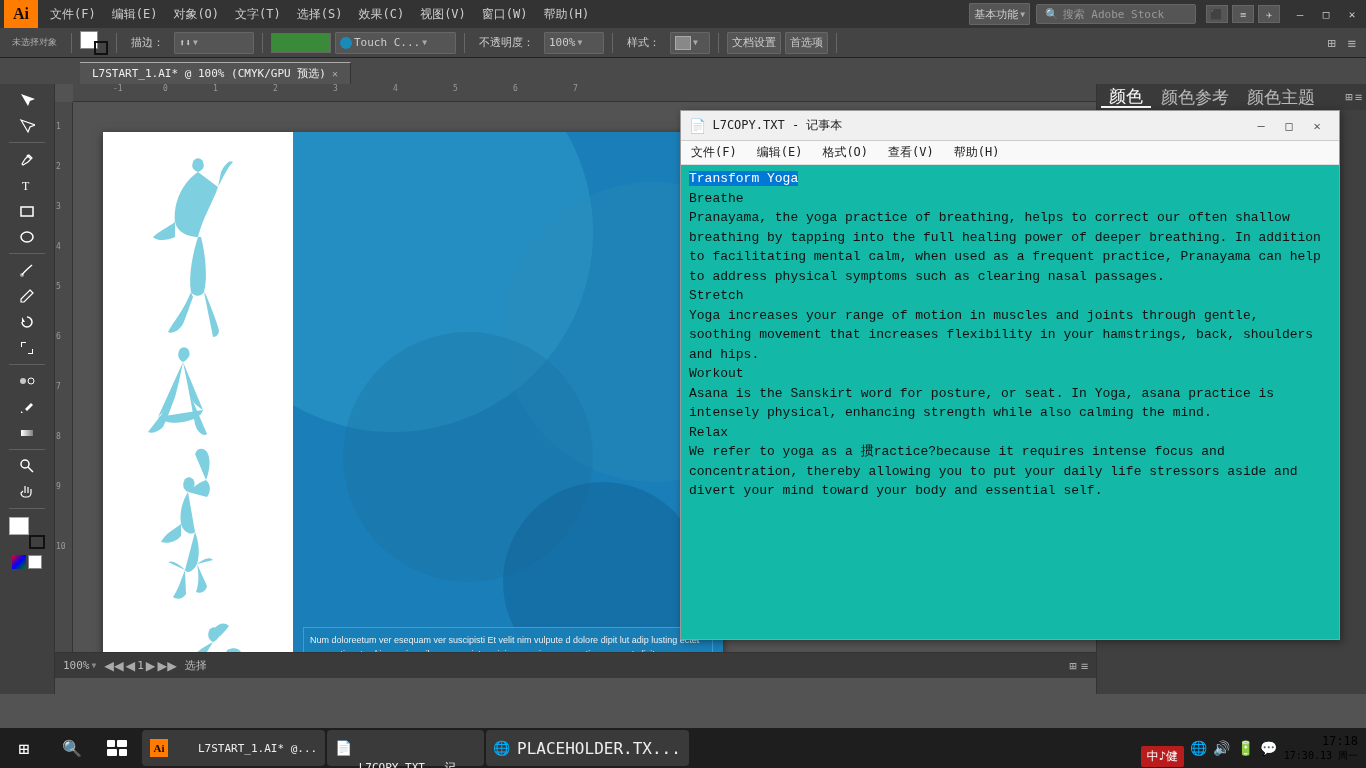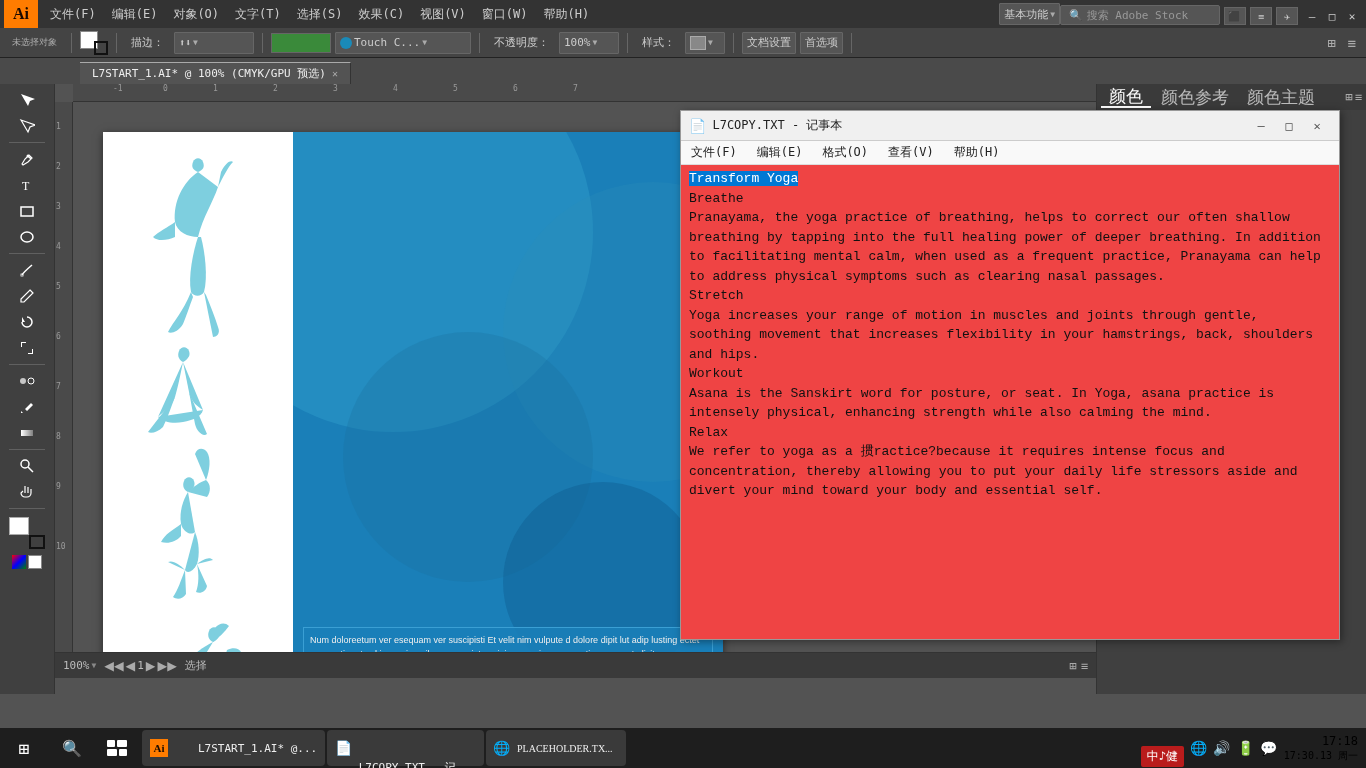--- a/index.html
+++ b/index.html
@@ -22,21 +22,21 @@
       position: absolute; top: 0; left: 0; width: 1366px; height: 728px;
       background: #535353;
     }
 
     
     .ai-menubar {
       height: 28px; background: #333; display: flex; align-items: center; padding: 0 4px; gap: 0;
     }
     .ai-logo { width: 34px; height: 28px; background: #FF7C00; display: flex; align-items: center; justify-content: center; font-weight: bold; font-size: 16px; color: #1a0a00; font-family: serif; margin-right: 4px; }
     .ai-menu-item { color: #ccc; font-size: 12px; padding: 0 8px; height: 28px; display: flex; align-items: center; cursor: pointer; }
-    .ai-menubar-right { margin-left: auto; display: flex; align-items: flex-end; }
+    .ai-menubar-right { margin-left: auto; display: flex; align-items: center; gap: 6px; }
     .ai-search-box { background: #555; border: 1px solid #666; color: #ccc; font-size: 11px; padding: 2px 8px; width: 160px; height: 20px; display: flex; align-items: center; gap: 4px; border-radius: 2px; }
     .ai-win-btn { width: 20px; height: 18px; display: flex; align-items: center; justify-content: center; color: #ccc; font-size: 11px; cursor: pointer; }
 
     
     .ai-toolbar {
       height: 30px; background: #444; display: flex; align-items: center; padding: 0 6px; gap: 4px; border-bottom: 1px solid #222;
     }
     .ai-toolbar-item { color: #ccc; font-size: 11px; padding: 0 6px; height: 24px; display: flex; align-items: center; gap: 3px; cursor: pointer; }
     .ai-dropdown { background: #555; border: 1px solid #666; color: #ccc; font-size: 11px; padding: 1px 4px; height: 22px; display: flex; align-items: center; gap: 2px; cursor: pointer; border-radius: 1px; }
     .ai-dropdown-arrow { font-size: 8px; color: #aaa; }
@@ -117,21 +117,21 @@
     }
     .notepad-icon { font-size: 14px; margin-right: 6px; }
     .notepad-title { font-size: 12px; color: #222; flex: 1; }
     .notepad-win-controls { display: flex; gap: 0; }
     .notepad-win-btn { width: 28px; height: 24px; display: flex; align-items: center; justify-content: center; font-size: 12px; cursor: pointer; color: #555; }
     .notepad-menubar {
       height: 24px; background: #f9f9f9; display: flex; align-items: center; border-bottom: 1px solid #ddd;
     }
     .notepad-menu-item { font-size: 12px; color: #222; padding: 0 10px; height: 24px; display: flex; align-items: center; cursor: pointer; }
     .notepad-content {
-      flex: 1; overflow-y: scroll; padding: 4px 8px; font-family: 'Courier New', monospace; font-size: 13px; color: #111; line-height: 1.5; background: #ef4444;
+      flex: 1; overflow-y: scroll; padding: 4px 8px; font-family: 'Courier New', monospace; font-size: 13px; color: #111; line-height: 1.5; background: #14b8a6;
     }
     .notepad-selected { background: #0078d4; color: white; }
 
     
     .notepad-content::-webkit-scrollbar { width: 12px; }
     .notepad-content::-webkit-scrollbar-track { background: #f0f0f0; }
     .notepad-content::-webkit-scrollbar-thumb { background: #bbb; border: 2px solid #f0f0f0; }
 
     
     .circle-deco {
@@ -193,21 +193,21 @@
     <div class="toolbar-sep"></div>
     <div class="ai-toolbar-item">
       <span>描边：</span>
     </div>
     <div class="ai-dropdown" style="width:80px;">
       <span style="font-size:10px;">⬆⬇</span>
       <span class="ai-dropdown-arrow">▼</span>
     </div>
     <div class="toolbar-sep"></div>
     <div style="width:60px;height:20px;background:#3a8a3a;border:1px solid #666;"></div>
-    <div class="ai-dropdown" style="width:136px;">
+    <div class="ai-dropdown" style="width:121px;">
       <span style="width:12px;height:12px;border-radius:50%;background:#1a8ab8;display:inline-block;"></span>
       <span>Touch C...</span>
       <span class="ai-dropdown-arrow">▼</span>
     </div>
     <div class="toolbar-sep"></div>
     <div class="ai-toolbar-item">
       <span>不透明度：</span>
     </div>
     <div class="ai-dropdown" style="width:60px;">
       <span>100%</span>
@@ -564,21 +564,21 @@
       <span style="color:#eee;font-size:11px;margin-left:24px;">L7START_1.AI* @...</span>
     </div>
 
     <div class="taskbar-app">
       <div style="font-size:14px;">📄</div>
       <span style="color:#eee;font-size:11px;margin-top:38px;">L7COPY.TXT - 记...</span>
     </div>
 
     <div class="taskbar-app">
       <div style="font-size:14px;">🌐</div>
-      <span style="color:#eee;font-size:10px;font-family:Liberation Serif, serif;">PLACEHOLDER.TX...</span>
+      <span style="color:#eee;font-size:16px;">PLACEHOLDER.TX...</span>
     </div>
   </div>
 
   <div class="taskbar-sys">
     <div style="background:#b91c1c;color:white;padding:2px 6px;font-size:12px;border-radius:2px;margin-top:17px;">中♪健</div>
     <span style="color:#ccc;font-size:14px;cursor:pointer;">🌐</span>
     <span style="color:#ccc;font-size:14px;cursor:pointer;">🔊</span>
     <span style="color:#ccc;font-size:14px;cursor:pointer;">🔋</span>
     <span style="color:#ccc;font-size:14px;cursor:pointer;">💬</span>
     <div class="taskbar-time" style="cursor:pointer;">

